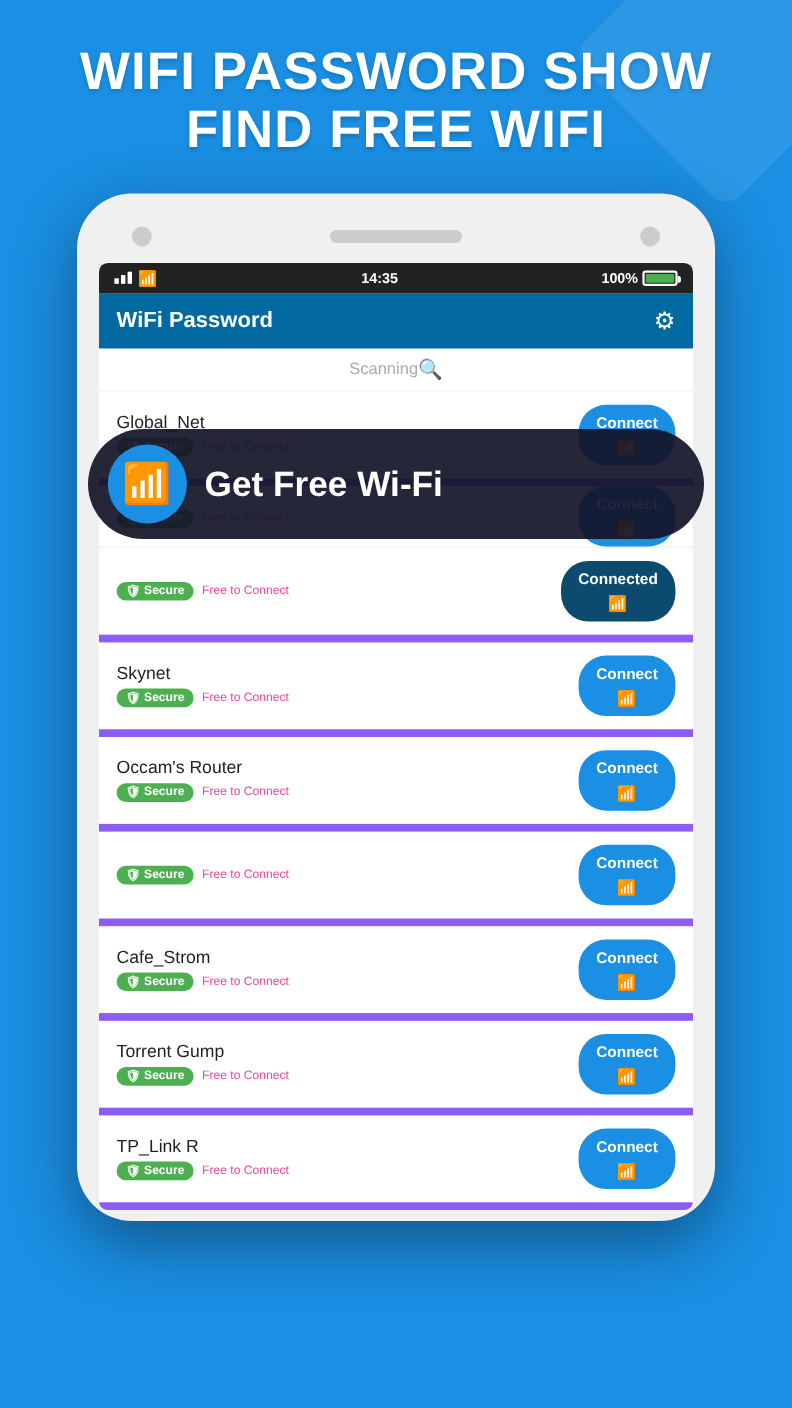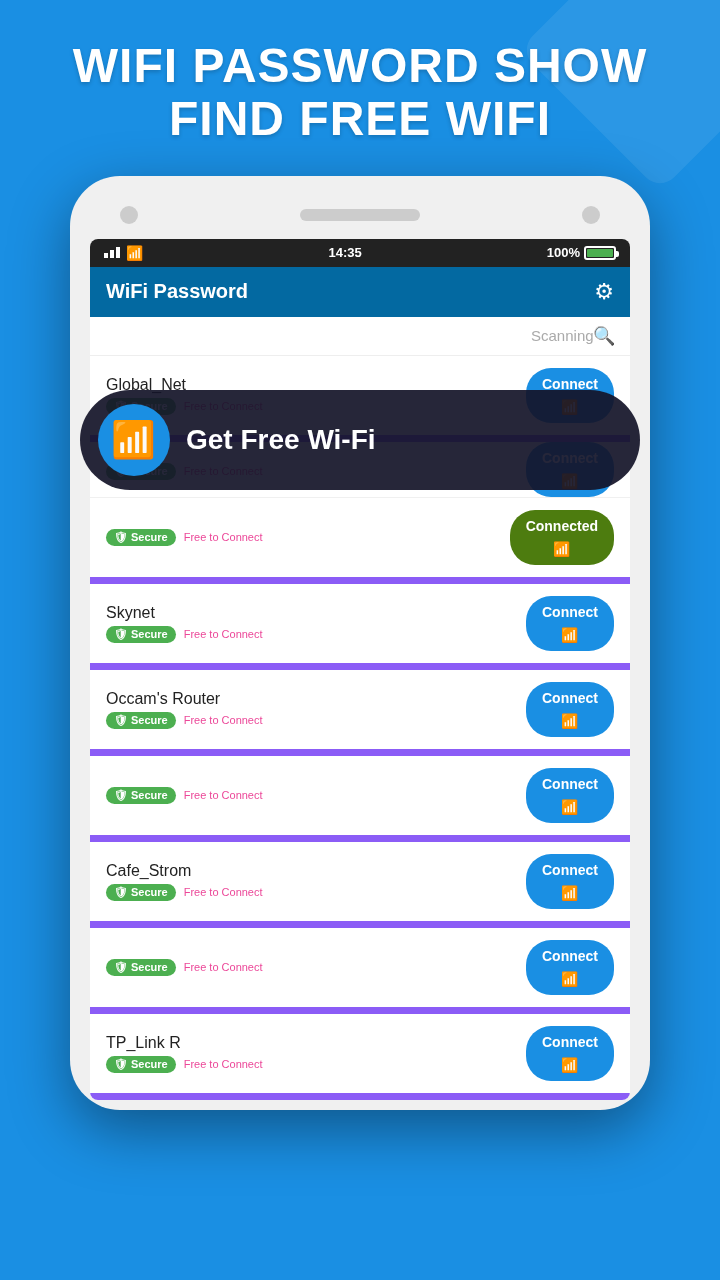--- a/index.html
+++ b/index.html
@@ -141,21 +141,21 @@
       color: white;
       font-size: 22px;
     }
     
     .search-bar {
       background: white;
       margin: 0;
       padding: 8px 14px;
       display: flex;
       align-items: center;
-      justify-content: flex-end;
+      justify-content: center;
       border-bottom: 1px solid #eee;
     }
     .search-text {
       color: #aaa;
       font-size: 15px;
     }
     .search-icon {
       color: #aaa;
       font-size: 18px;
     }
@@ -208,21 +208,21 @@
       font-size: 14px;
       font-weight: bold;
       cursor: pointer;
       display: flex;
       align-items: center;
       gap: 7px;
       white-space: nowrap;
       flex-direction: column;
     }
     .connect-btn.connected {
-      background: #4d7c0f;
+      background: #0c4a6e;
     }
     .wifi-symbol {
       font-size: 14px;
     }
 
     
     .free-wifi-banner {
       position: absolute;
       z-index: 10;
       background: rgba(20, 20, 40, 0.92);
@@ -244,21 +244,21 @@
       align-items: center;
       justify-content: center;
       flex-shrink: 0;
     }
     .wifi-circle-icon span {
       font-size: 36px;
       color: white;
     }
     .banner-text {
       color: white;
-      font-size: 28px;
+      font-size: 32px;
       font-weight: 900;
     }
 
     
     .wifi-item-partial {
       padding: 12px 16px;
       display: flex;
       justify-content: space-between;
       align-items: center;
       border-bottom: 1px solid #f0f0f0;
@@ -441,20 +441,21 @@
             </div>
           </div>
           <button class="connect-btn">
             <span>Connect</span>
             <span class="wifi-symbol">📶</span>
           </button>
         </div>
 
         <div class="wifi-item">
           <div class="wifi-info">
+            <div class="wifi-name">Torrent Gump</div>
             <div class="wifi-badges">
               <span class="secure-badge">
                 <span>🛡</span>
                 <span>Secure</span>
               </span>
               <span class="free-connect-text">Free to Connect</span>
             </div>
           </div>
           <button class="connect-btn">
             <span>Connect</span>

